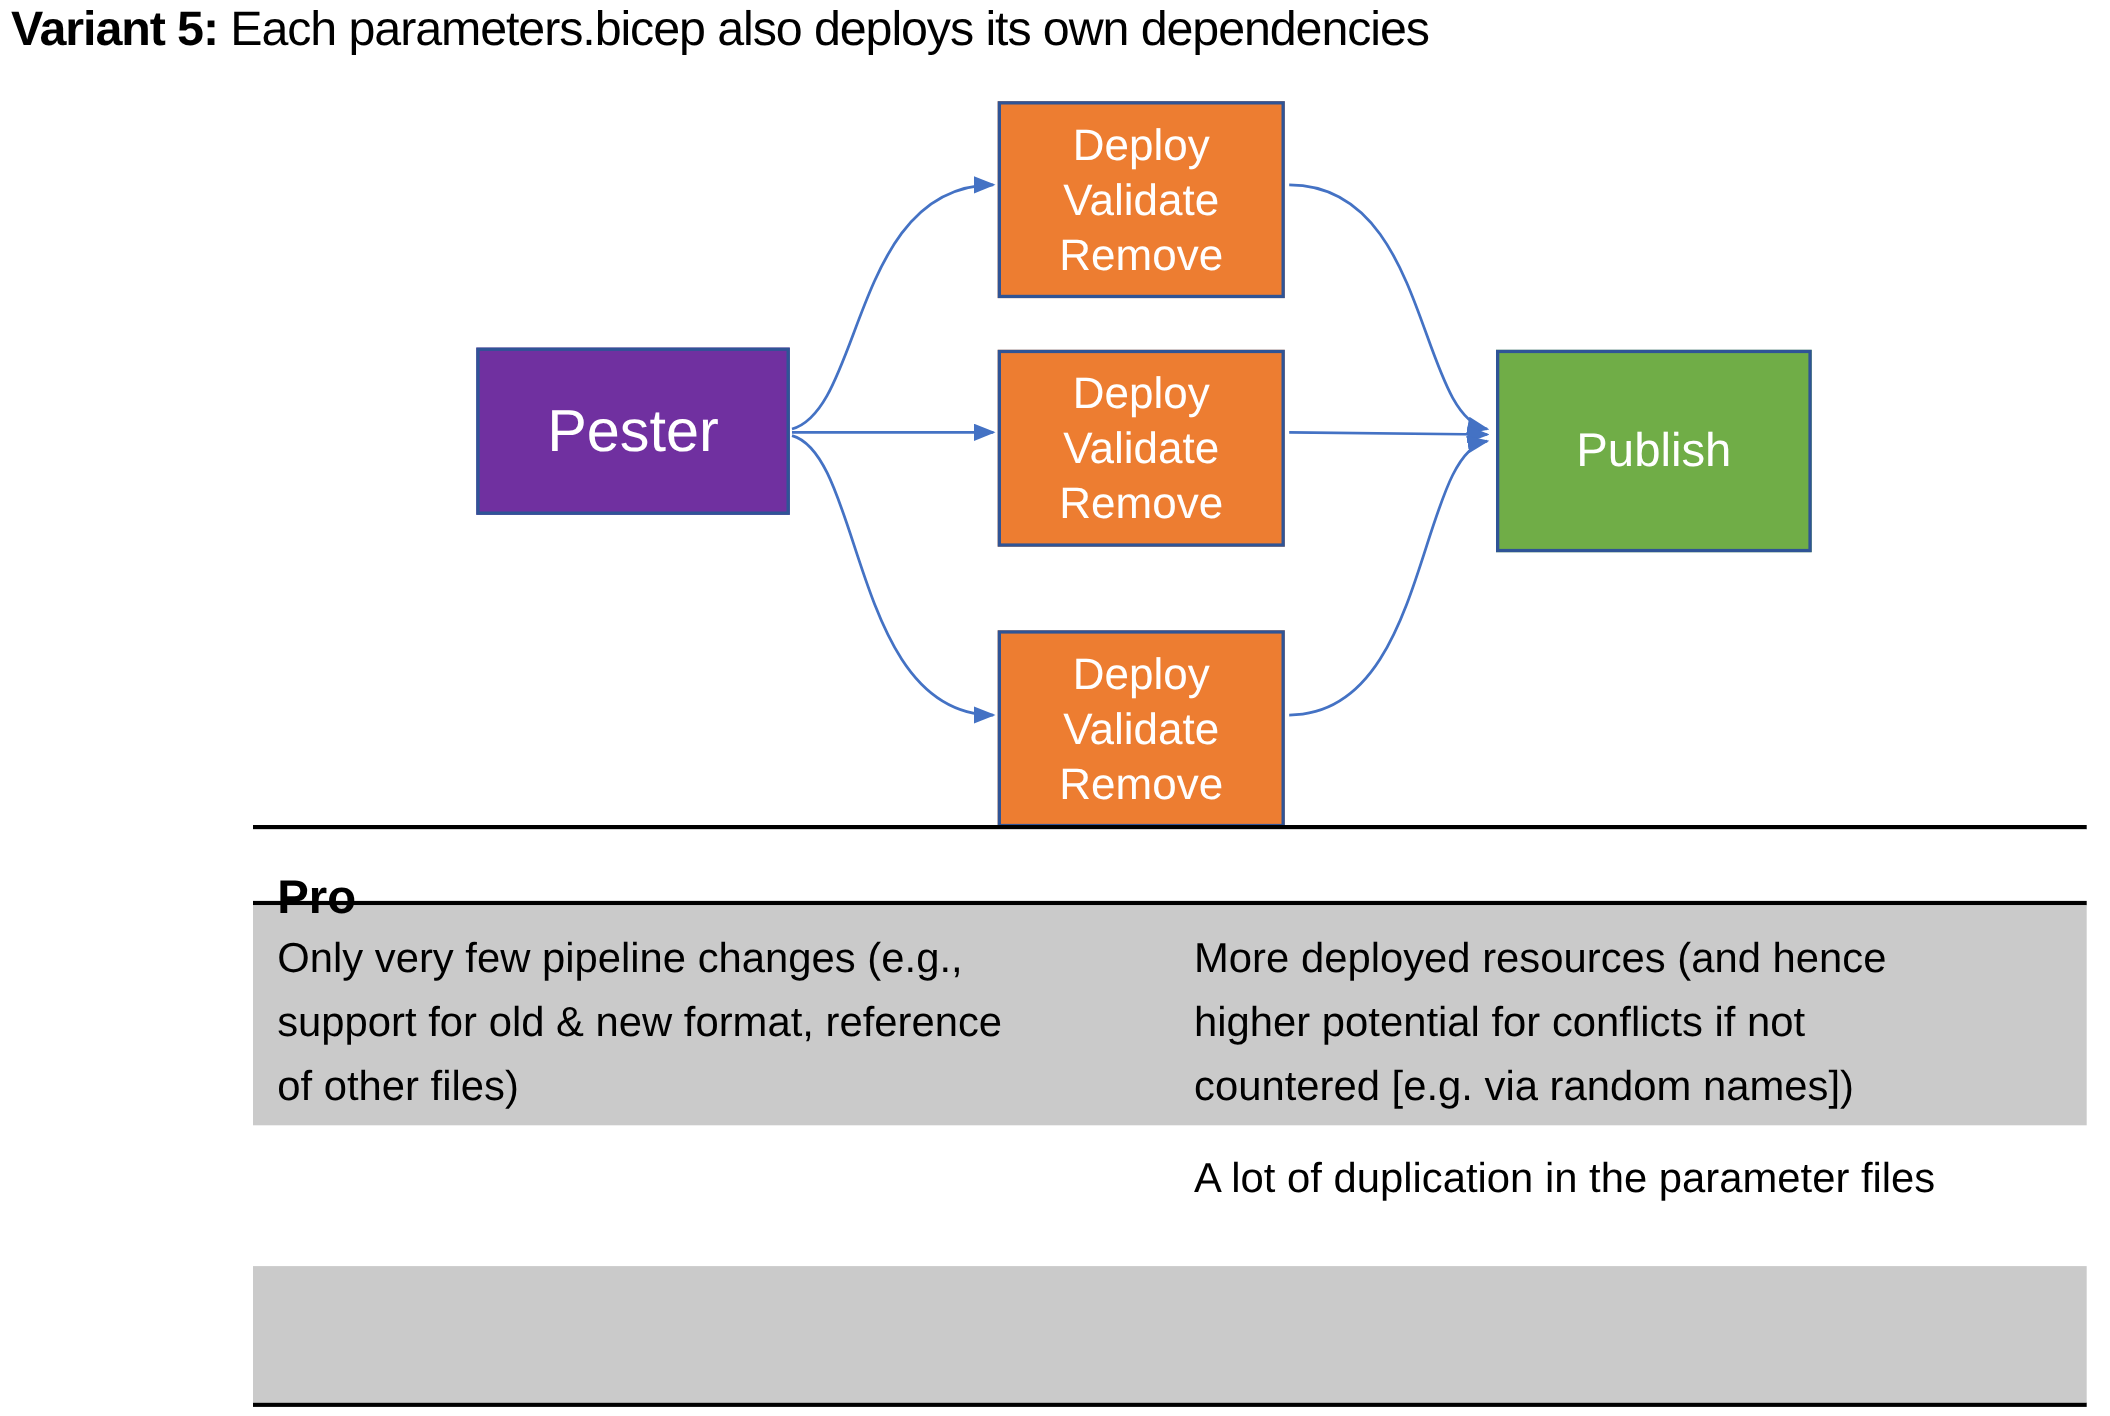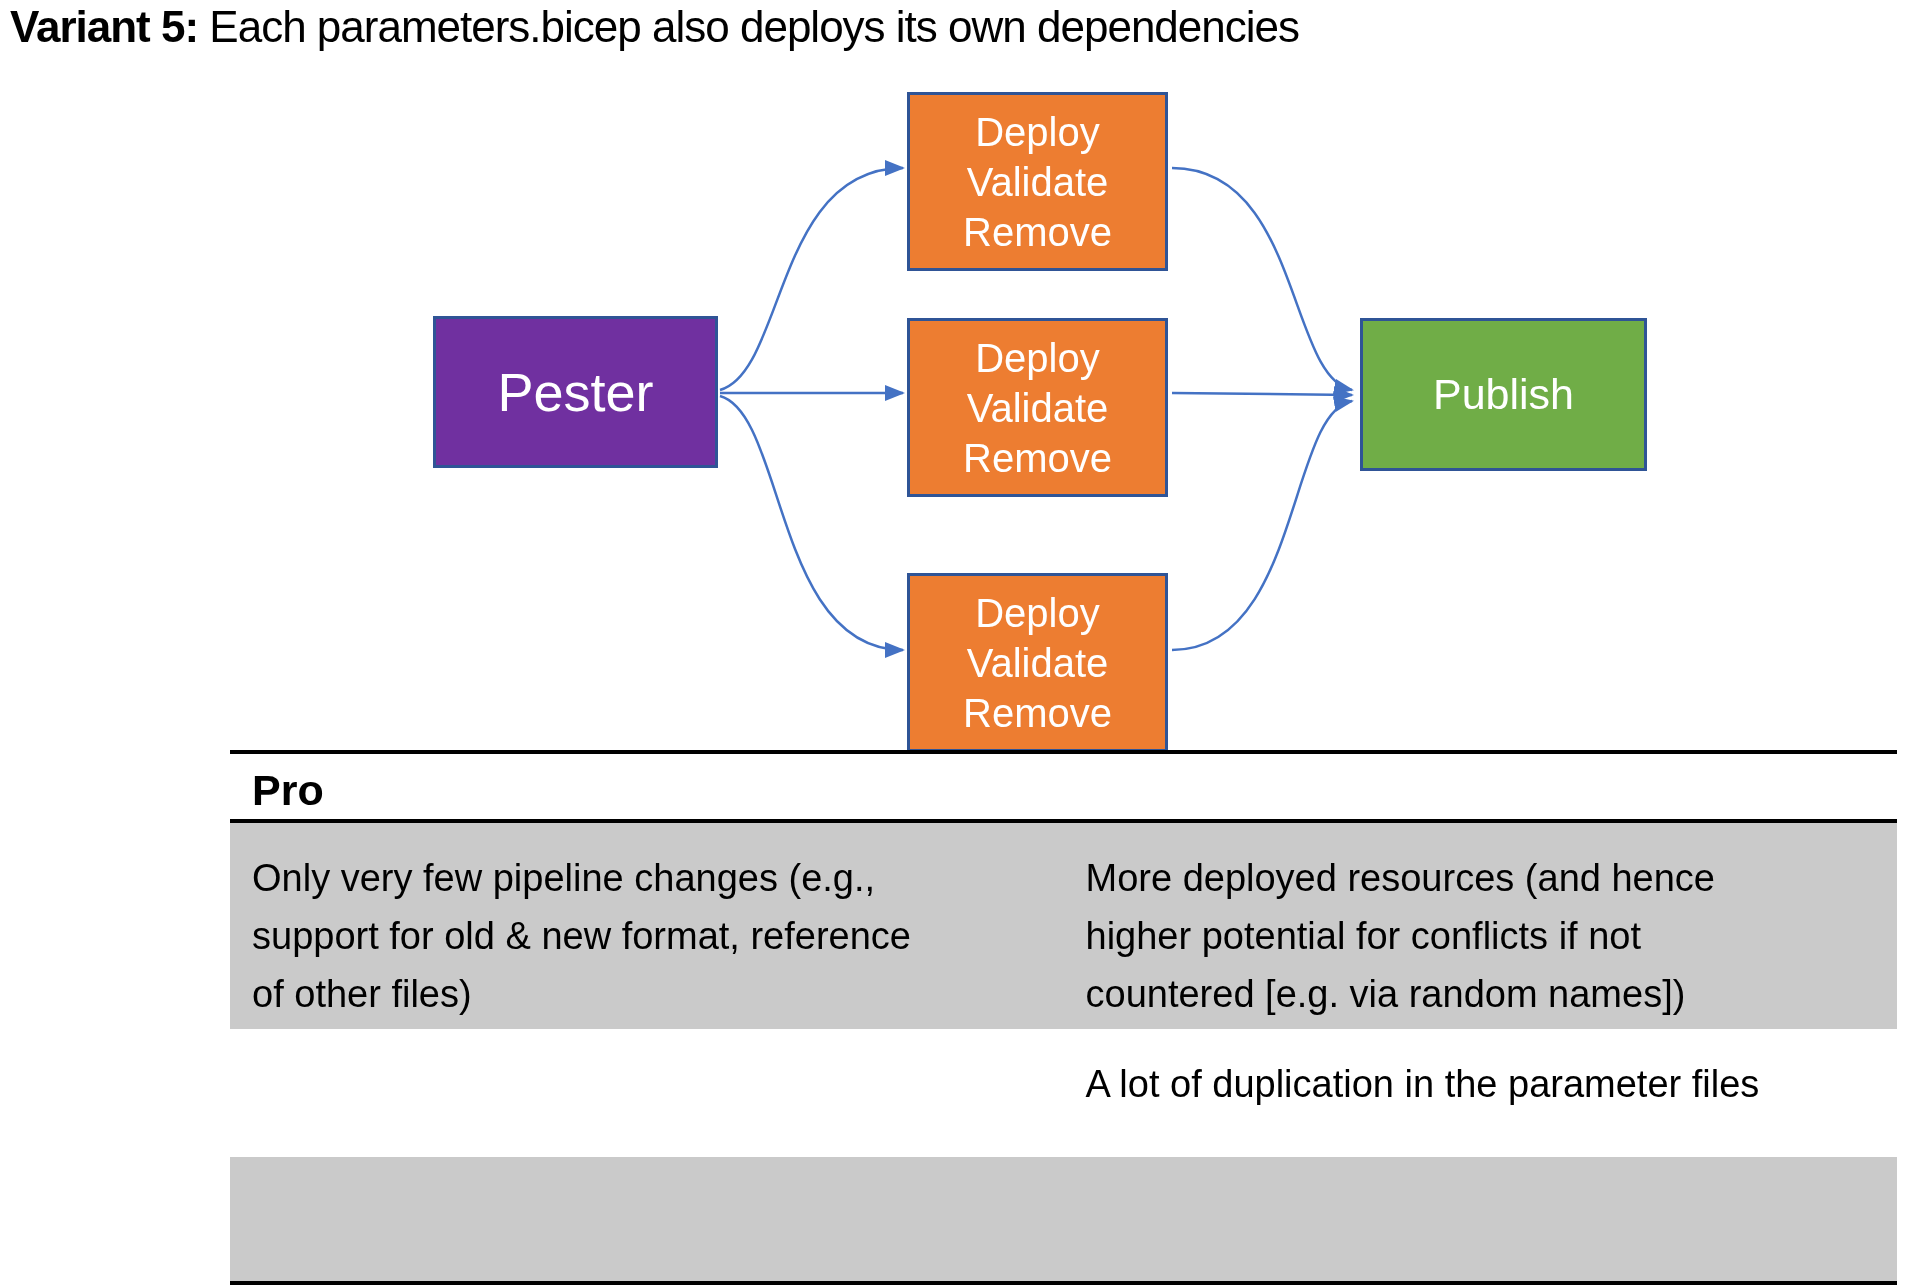--- a/index.html
+++ b/index.html
@@ -22,45 +22,45 @@
   .arrow-path { fill:none; stroke:var(--arrow-blue); stroke-width:2.5px; }
   .arrowhead { fill:var(--arrow-blue); }
 
   .node {
     position:absolute; z-index:1; box-sizing:border-box;
     border:3px solid var(--node-border);
     display:flex; flex-direction:column; justify-content:center; align-items:center;
     color:#fff; text-align:center;
   }
   .node-pester  { left:433px; top:316px; width:285px; height:152px; background:var(--purple); font-size:54px; }
-  .node-publish { left:1360px; top:318px; width:287px; height:153px; background:var(--green);  font-size:43px; }
+  .node-publish { left:1360px; top:318px; width:287px; height:184px; background:var(--green);  font-size:43px; }
   .node-stage   { left:907px; width:261px; height:179px; background:var(--orange); font-size:40px; }
   .node-stage-top    { top:92px; }
   .node-stage-middle { top:318px; }
   .node-stage-bottom { top:573px; }
   .node-stage .line { line-height:50px; white-space:nowrap; }
 
   
   .pro-con-table {
     position:absolute; left:230px; top:750px; width:1667px; z-index:1;
     border-top:4px solid var(--table-border);
     border-bottom:4px solid var(--table-border);
   }
   .t-header {
     display:grid; grid-template-columns:1fr 1fr;
     height:69px; box-sizing:border-box;
     border-bottom:4px solid var(--table-border);
     background:#fff;
   }
   .t-header .cell {
-    font-weight:bold; font-size:43px; padding:12px 24px 0 22px;
+    font-weight:bold; font-size:43px; padding:12px 24px 0 22px;margin-top:26px;
   }
   .t-row { display:grid; grid-template-columns:1fr 1fr; }
   .t-row.shaded { background:var(--row-gray); }
-  .t-row .cell { padding:2px 24px 6px 22px; box-sizing:border-box;margin-top:24px; }
+  .t-row .cell { padding:20px 24px 6px 22px; box-sizing:border-box; }
   .t-row .line { font-size:38px; line-height:58px; white-space:nowrap; }
   .t-row-1 { min-height:189px; }
   .t-row-2 { min-height:128px; }
   .t-row-3 { min-height:124px; }
 </style>
 </head>
 <body>
 
 <div class="page-title">
   <span class="bold">Variant 5:</span><span> Each parameters.bicep also deploys its own dependencies</span>

